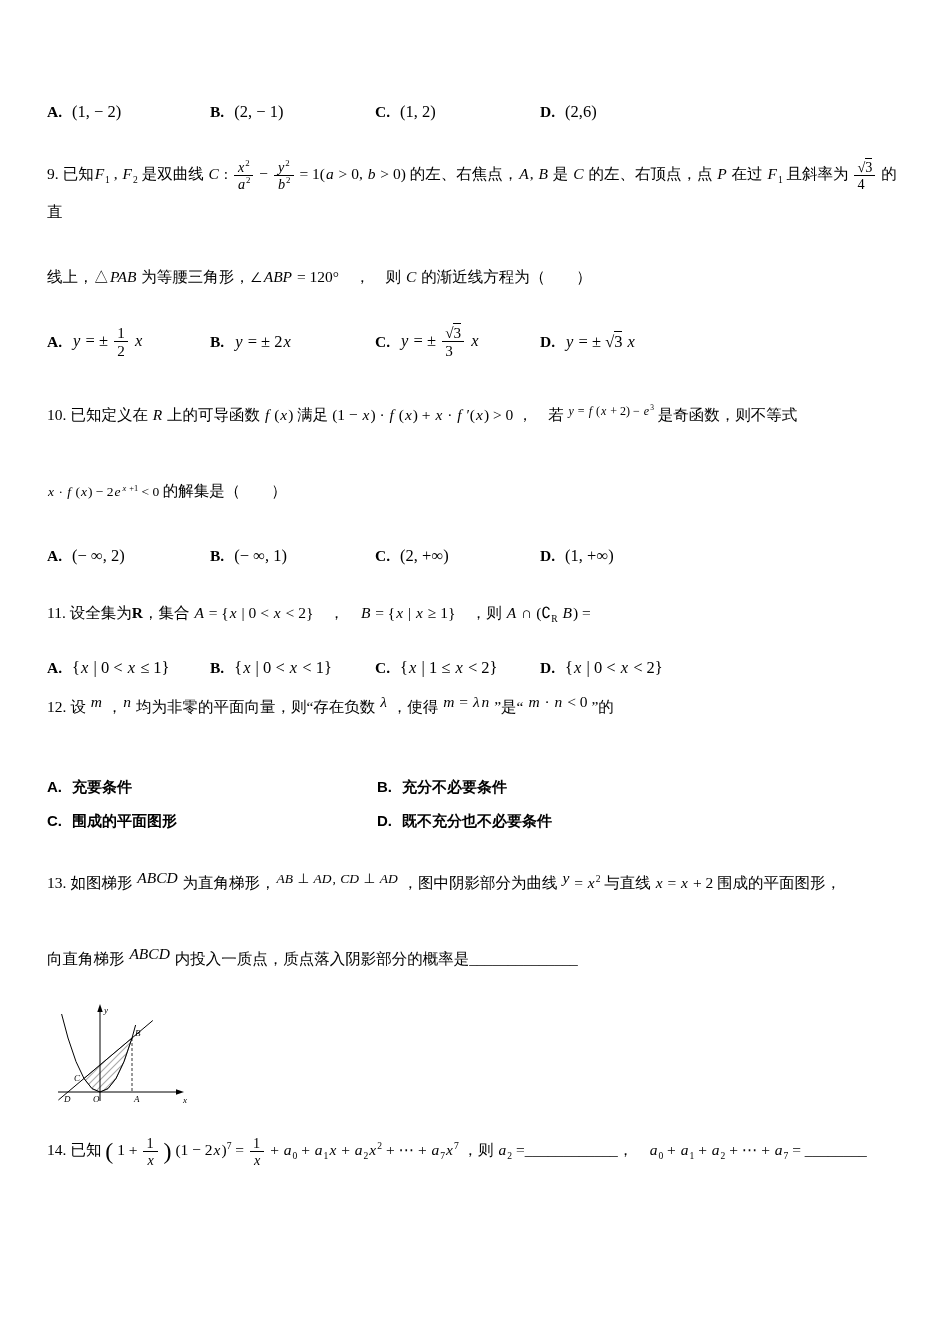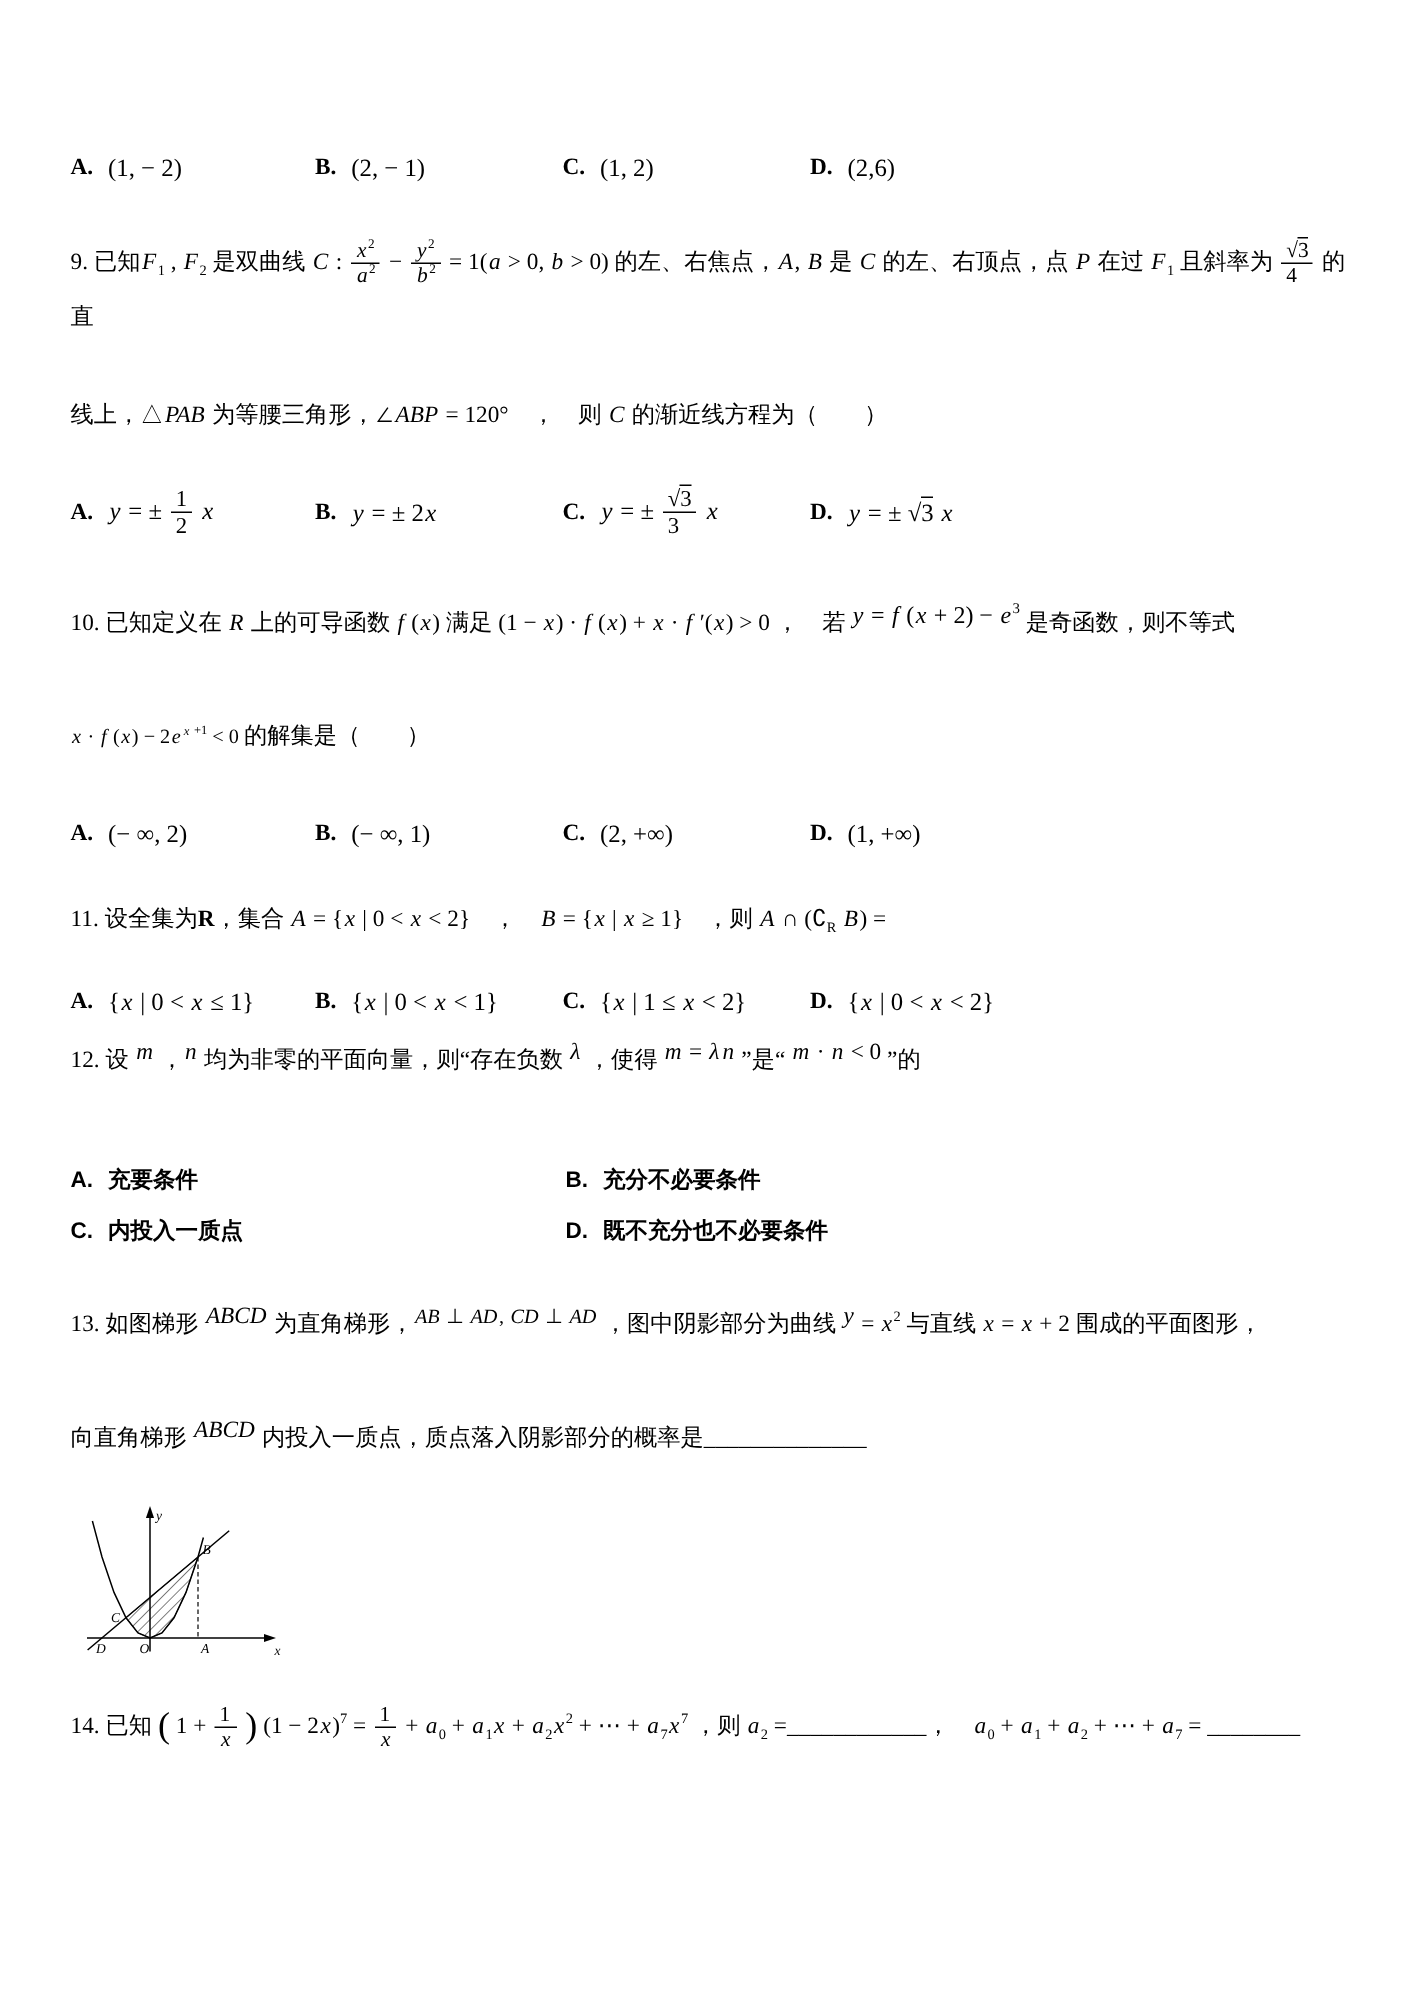--- a/index.html
+++ b/index.html
@@ -11,21 +11,21 @@
   .opt{display:flex;align-items:center;gap:10px;}
   .ol{font-weight:bold;}
   .om{font-size:16.5px;}
   .qnum{margin-right:4px;}
   i{font-family:"Liberation Serif",serif;padding:0 1px;}
   sup,sub{font-size:0.62em;line-height:0;}
   .fr{display:inline-block;vertical-align:middle;text-align:left;line-height:1.15;font-size:0.92em;margin:4px 2px;}
   .fr .nu{display:block;border-bottom:1px solid #000;padding:0 3px;}
   .fr .de{display:block;padding:0 3px;}
   .sq .rd{border-top:1px solid #000;}
-  .sm{font-size:16px;}
+  .sm{font-size:12px;}
   .sm2{font-size:13.5px;}
   .vec{position:relative;top:-5px;display:inline-block;}
   .bp{font-size:1.55em;vertical-align:middle;font-weight:400;}
   .sec-h{font-family:"Liberation Sans",sans-serif;font-weight:bold;font-size:15.5px;}
   .hei{font-family:"Liberation Sans",sans-serif;font-weight:bold;font-size:15px;}
   .figwrap{position:absolute;left:52px;top:1000px;width:140px;height:115px;}
   svg text{font-family:"Liberation Serif",serif;font-style:italic;font-size:9px;fill:#000;}
 </style>
 </head>
 <body>
@@ -132,21 +132,21 @@
       <span class="hei">充要条件</span>
     </span>
     <span class="opt">
       <span class="ol hei">B.</span>
       <span class="hei">充分不必要条件</span>
     </span>
   </div>
   <div class="blk grid2" style="top:806px">
     <span class="opt">
       <span class="ol hei">C.</span>
-      <span class="hei">内投入一质点</span>
+      <span class="hei">围成的平面图形</span>
     </span>
     <span class="opt">
       <span class="ol hei">D.</span>
       <span class="hei">既不充分也不必要条件</span>
     </span>
   </div>
 
 
   <div class="blk" style="top:868px">
     <span class="qnum">13.</span><span>如图梯形 <span class="vec"><i>ABCD</i></span> 为直角梯形，<span class="vec sm2"><i>AB</i> ⊥ <i>AD</i>, <i>CD</i> ⊥ <i>AD</i></span> ，图中阴影部分为曲线 <span class="vec"><i>y</i></span> = <i>x</i><sup>2</sup> 与直线 <i>x</i> = <i>x</i> + 2 围成的平面图形，</span>

